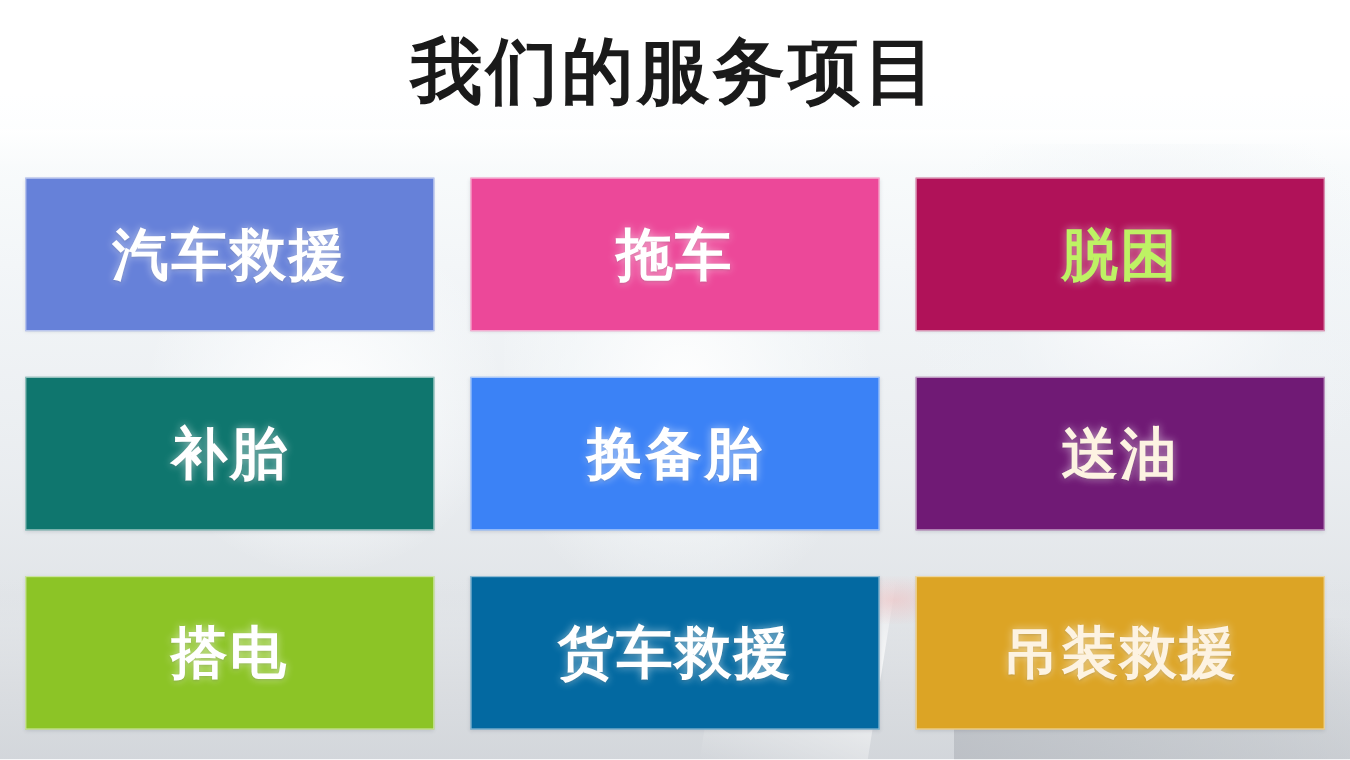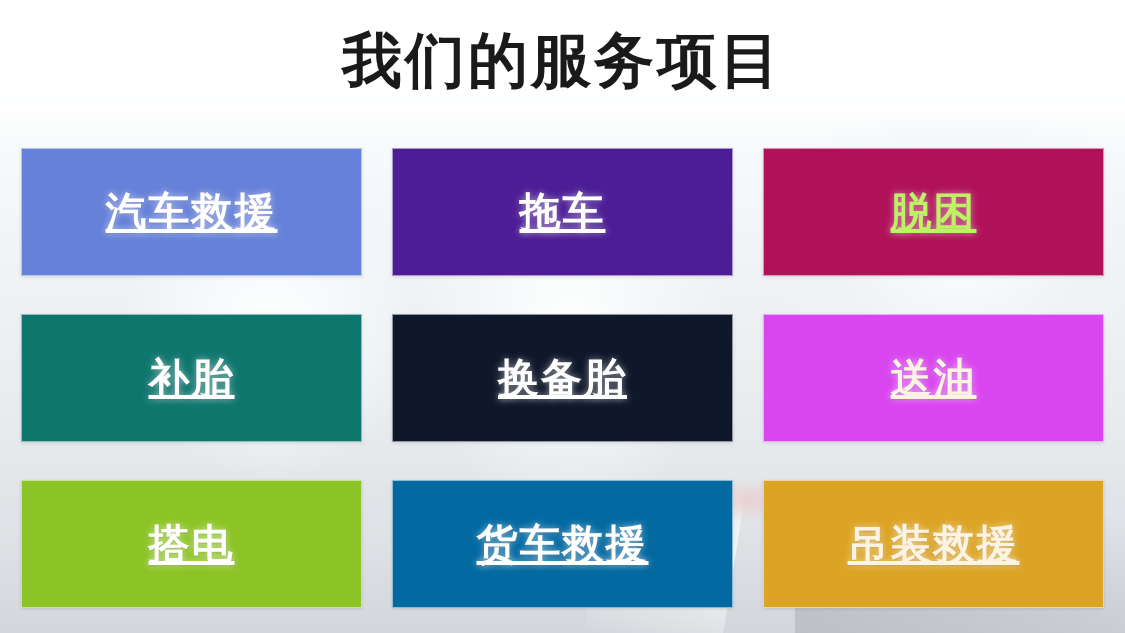--- a/index.html
+++ b/index.html
@@ -148,28 +148,27 @@
   .tile {
     display: flex;
     align-items: center;
     justify-content: center;
     box-sizing: border-box;
     border: 1px solid rgba(255,255,255,0.55);
     box-shadow: 0 1px 3px rgba(60,70,90,0.16);
   }
   .tile-label {
     font-family: "DejaVu Sans", "Liberation Sans", sans-serif;
-    font-size: 41px;
+    font-size: 47px;
     font-weight: bold;
     letter-spacing: 2px;
     line-height: 1;
     white-space: nowrap;
     text-shadow: 0 0 7px rgba(255,255,255,0.55),
                  0 1px 2px rgba(0,0,0,0.18);
-    text-decoration: underline;
   }
   .tile-label.warm { color: #fdf3e2; }
   .tile-label.cool { color: #ffffff; }
 </style>
 </head>
 <body>
 
 <div id="poster" style="background-color: rgb(255, 255, 255);">
 
   <div class="bg-layer">
@@ -187,37 +186,37 @@
   <div class="title-band">
     <div class="page-title" style="color: rgb(26, 26, 26);">我们的服务项目</div>
   </div>
 
   <div class="grid">
 
     <div class="tile" style="background-color: rgb(102, 129, 217);">
       <span class="tile-label cool" style="color: rgb(255, 255, 255);">汽车救援</span>
     </div>
 
-    <div class="tile" style="background-color: #4c1d95;">
+    <div class="tile" style="background-color: #ec4899;">
       <span class="tile-label cool" style="color: rgb(255, 255, 255);">拖车</span>
     </div>
 
     <div class="tile" style="background-color: rgb(176, 18, 89);">
       <span class="tile-label cool" style="color: #bef264;">脱困</span>
     </div>
 
     <div class="tile" style="background-color: #0f766e;">
       <span class="tile-label cool" style="color: rgb(255, 255, 255);">补胎</span>
     </div>
 
-    <div class="tile" style="background-color: #0f172a;">
+    <div class="tile" style="background-color: #3b82f6;">
       <span class="tile-label cool" style="color: rgb(255, 255, 255);">换备胎</span>
     </div>
 
-    <div class="tile" style="background-color: #d946ef;">
+    <div class="tile" style="background-color: #701a75;">
       <span class="tile-label warm" style="color: rgb(253, 243, 226);">送油</span>
     </div>
 
     <div class="tile" style="background-color: rgb(140, 196, 38); text-align: right;">
       <span class="tile-label cool" style="color: rgb(255, 255, 255);">搭电</span>
     </div>
 
     <div class="tile" style="background-color: #0369a1;">
       <span class="tile-label cool" style="color: rgb(255, 255, 255);">货车救援</span>
     </div>

